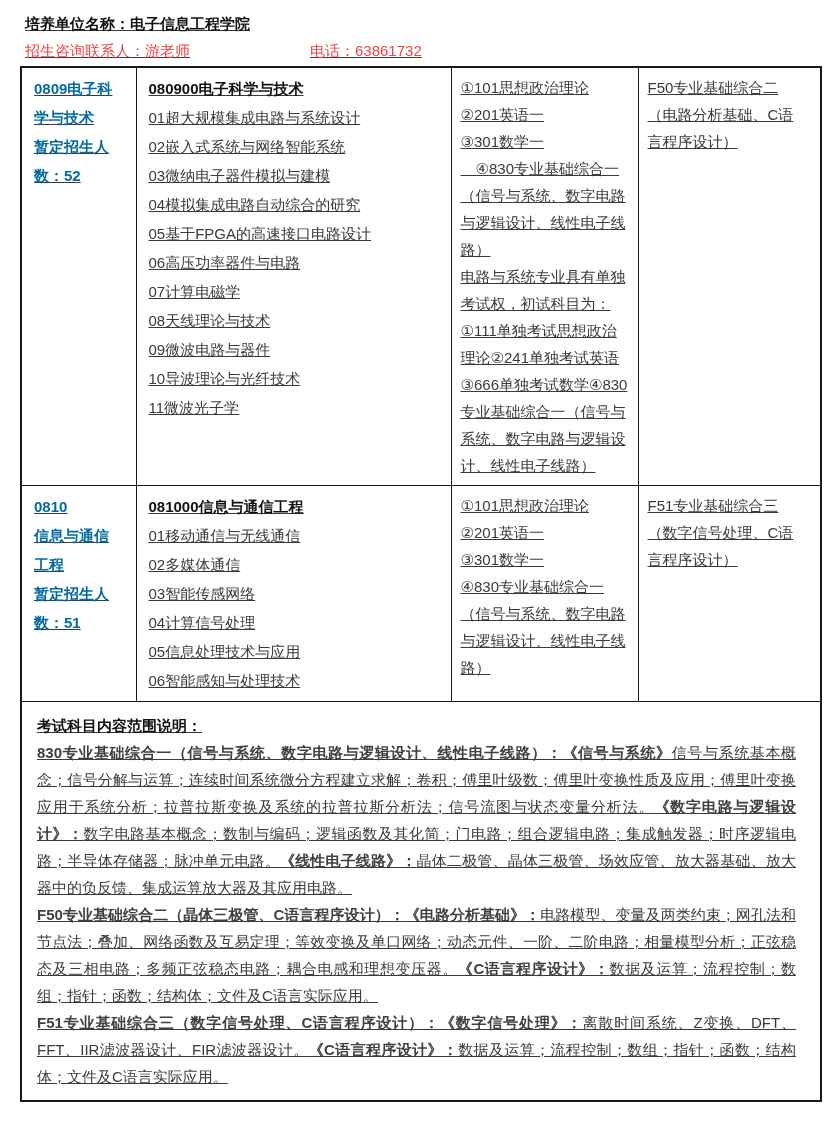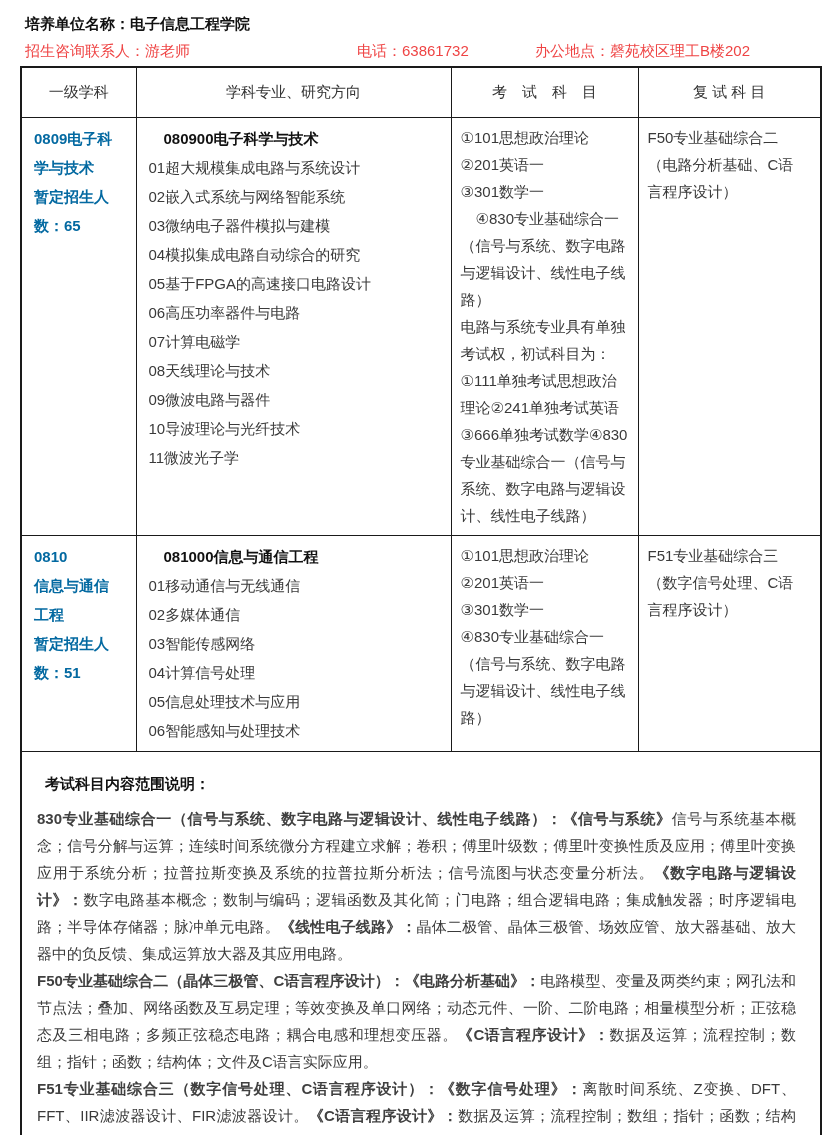--- a/index.html
+++ b/index.html
@@ -2,29 +2,29 @@
 <html><head>
 <meta charset="utf-8">
 <style>
   html,body{margin:0;padding:0;background:#ffffff;}
   body{
     width:837px;height:1135px;overflow:hidden;
     font-family:"Liberation Sans","DejaVu Sans",sans-serif;
     color:#3a3a3a;
     -webkit-font-smoothing:antialiased;
   }
-  .page{position:relative;width:837px;height:820px;background:#fff;}
+  .page{position:relative;width:837px;height:820px;background:#fff;text-decoration:underline;}
   .doc-header{padding:15px 17px 0 25px;}
   .doc-title{
     font-size:15px;font-weight:bold;color:#111;
     margin:0 0 9px 0;line-height:18px;
   }
   .contact-line{display:flex;font-size:15px;color:#ef4444;line-height:18px;margin:0 0 6px 0;}
   .contact-name{width:285px;}
-  .contact-phone{width:178px;margin-left:47px;}
+  .contact-phone{width:178px;}
   .contact-office{flex:1;}
 
   table.main{
     border-collapse:collapse;
     margin-left:20px;
     width:800px;
     table-layout:fixed;
   }
   table.main,table.main td,table.main th{
     border:1px solid #1a1a1a;
@@ -39,65 +39,58 @@
   .col2{width:315px;}
   .col3{width:187px;}
   .col4{width:183px;}
 
   td{font-size:15px;}
   td.cell-discipline{padding:6px 15px 6px 12px;line-height:29px;font-weight:bold;color:#0369a1;}
   td.cell-program{padding:6px 10px 6px 12px;line-height:29px;}
   td.cell-exam{padding:6px 6px 6px 9px;line-height:27px;margin-left:16px;}
   td.cell-retest{padding:6px 22px 6px 9px;line-height:27px;}
   .cell-line{white-space:pre-wrap;}
-  .program-title{font-weight:bold;color:#111;margin-left:15px;}
+  .program-title{font-weight:bold;color:#111;}
   tr.data-row-1{height:411px;}
   tr.data-row-2{height:209px;}
 
   td.cell-notes{
     padding:10px 24px 10px 15px;
     line-height:27px;font-size:15px;color:#3a3a3a;
   }
-  .notes-title{font-weight:bold;color:#111;margin:8px;}
+  .notes-title{font-weight:bold;color:#111;margin:0;}
   .note-para{margin:0;text-align:justify;}
   .seg-bold{font-weight:bold;color:#404040;}
 </style>
 </head>
 <body>
 
 <div class="page">
 
   <div class="doc-header">
     <p class="doc-title">培养单位名称：电子信息工程学院</p>
     <div class="contact-line">
       <span class="contact-name">招生咨询联系人：游老师</span>
       <span class="contact-phone">电话：63861732</span>
-      <span class="contact-office">办公地点：磬苑校区理工B楼202</span>
     </div>
   </div>
 
   <table class="main">
     <colgroup>
       <col class="col1">
         <col class="col2">
         <col class="col3">
         <col class="col4">
     </colgroup>
     <tbody>
-        <tr class="header-row">
-      <th>一级学科</th>
-      <th>学科专业、研究方向</th>
-      <th>考　试　科　目</th>
-      <th>复 试 科 目</th>
-    </tr>
 
     <tr class="data-row-1">
       <td class="cell-discipline">
             <div class="cell-line">0809电子科学与技术</div>
-            <div class="cell-line">暂定招生人数：65</div>
+            <div class="cell-line">暂定招生人数：52</div>
           </td>
       <td class="cell-program">
         <div class="cell-line program-title">080900电子科学与技术</div>
         <div>
               <div class="cell-line">01超大规模集成电路与系统设计</div>
               <div class="cell-line">02嵌入式系统与网络智能系统</div>
               <div class="cell-line">03微纳电子器件模拟与建模</div>
               <div class="cell-line">04模拟集成电路自动综合的研究</div>
               <div class="cell-line">05基于FPGA的高速接口电路设计</div>
               <div class="cell-line">06高压功率器件与电路</div>

